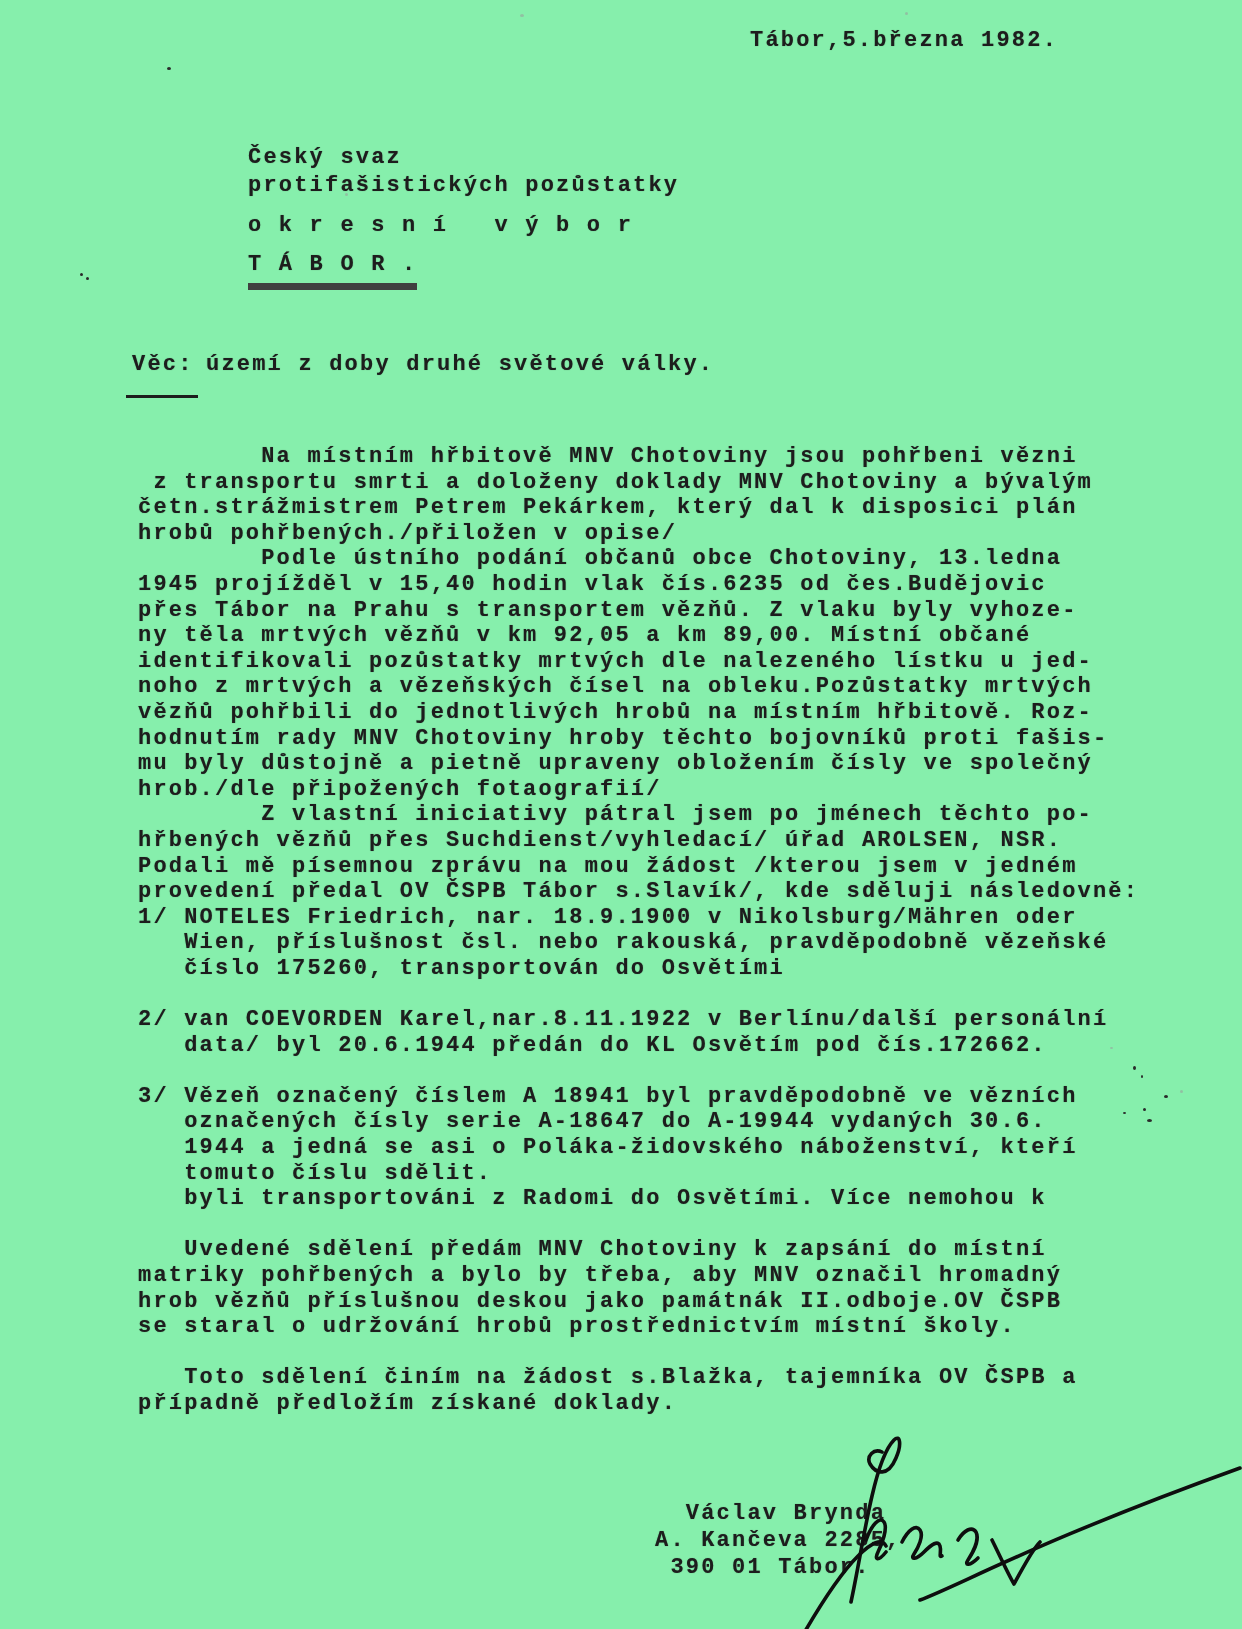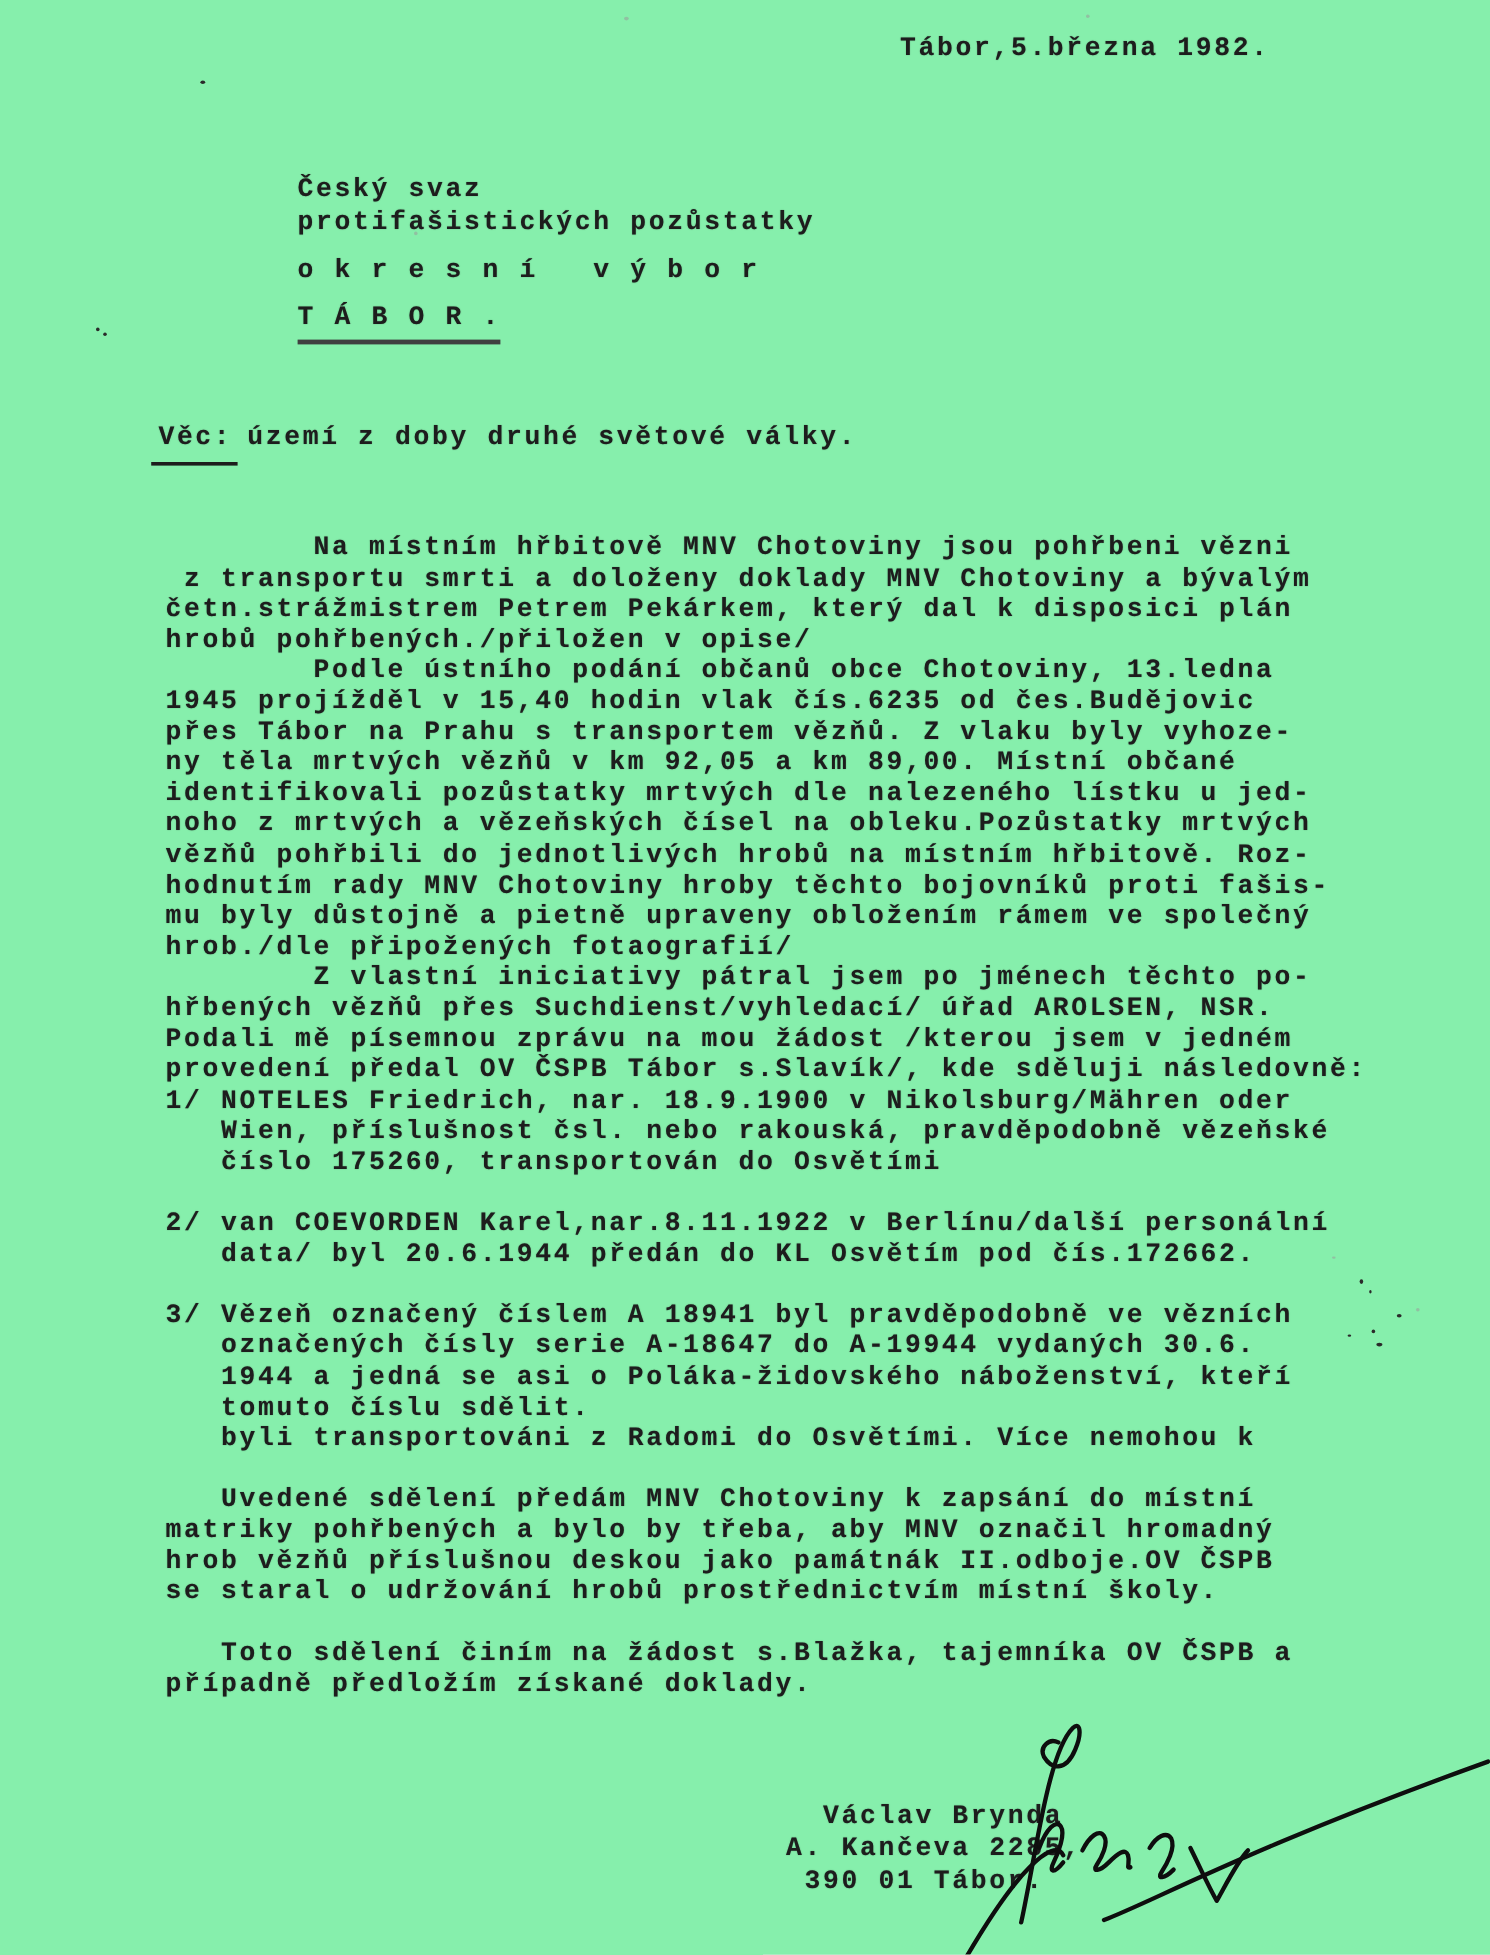--- a/index.html
+++ b/index.html
@@ -18,27 +18,27 @@
     letter-spacing:2.2px;
     text-shadow:0 0 1px rgba(30,30,30,0.45);
     white-space:pre;
   }
   .abs { position:absolute; }
   .doc-line { white-space:pre; height:25.6px; line-height:25.6px; }
   .lh-line { height:28px; line-height:28px; }
   .lh-gap { height:12px; }
   .tabor-line {
     display:inline-block;
-    border-bottom:4px solid #404040;
+    border-bottom:7px solid #404040;
     padding-bottom:6px;
   }
   .subject-label {
     display:inline-block;
     border-bottom:3px solid #1d1d1d;
-    padding:0 4px 8px 6px;
+    padding:0 4px 18px 6px;
   }
   .subject-lines .doc-line { height:26px; line-height:26px; }
   .sig-block .doc-line { height:27px; line-height:27px; }
   .speck { position:absolute; background:#2a2a2a; border-radius:50%; }
   .speck.faint { background:#9a9a9a; opacity:.55; }
   svg.ink { position:absolute; left:0; top:0; pointer-events:none; }
 </style>
 </head>
 <body>
 
@@ -70,21 +70,21 @@
       <div class="typed doc-line">četn.strážmistrem Petrem Pekárkem, který dal k disposici plán</div>
       <div class="typed doc-line">hrobů pohřbených./přiložen v opise/</div>
       <div class="typed doc-line">        Podle ústního podání občanů obce Chotoviny, 13.ledna</div>
       <div class="typed doc-line">1945 projížděl v 15,40 hodin vlak čís.6235 od čes.Budějovic</div>
       <div class="typed doc-line">přes Tábor na Prahu s transportem vězňů. Z vlaku byly vyhoze-</div>
       <div class="typed doc-line">ny těla mrtvých vězňů v km 92,05 a km 89,00. Místní občané</div>
       <div class="typed doc-line">identifikovali pozůstatky mrtvých dle nalezeného lístku u jed-</div>
       <div class="typed doc-line">noho z mrtvých a vězeňských čísel na obleku.Pozůstatky mrtvých</div>
       <div class="typed doc-line">vězňů pohřbili do jednotlivých hrobů na místním hřbitově. Roz-</div>
       <div class="typed doc-line">hodnutím rady MNV Chotoviny hroby těchto bojovníků proti fašis-</div>
-      <div class="typed doc-line">mu byly důstojně a pietně upraveny obložením rámem ve společný</div>
+      <div class="typed doc-line">mu byly důstojně a pietně upraveny obložením čísly ve společný</div>
       <div class="typed doc-line">hrob./dle připožených fotaografií/</div>
       <div class="typed doc-line">        Z vlastní iniciativy pátral jsem po jménech těchto po-</div>
       <div class="typed doc-line">hřbených vězňů přes Suchdienst/vyhledací/ úřad AROLSEN, NSR.</div>
       <div class="typed doc-line">Podali mě písemnou zprávu na mou žádost /kterou jsem v jedném</div>
       <div class="typed doc-line">provedení předal OV ČSPB Tábor s.Slavík/, kde sděluji následovně:</div>
       <div class="typed doc-line">1/ NOTELES Friedrich, nar. 18.9.1900 v Nikolsburg/Mähren oder</div>
       <div class="typed doc-line">   Wien, příslušnost čsl. nebo rakouská, pravděpodobně vězeňské</div>
       <div class="typed doc-line">   číslo 175260, transportován do Osvětími</div>
       <div class="typed doc-line"></div>
       <div class="typed doc-line">2/ van COEVORDEN Karel,nar.8.11.1922 v Berlínu/další personální</div>

